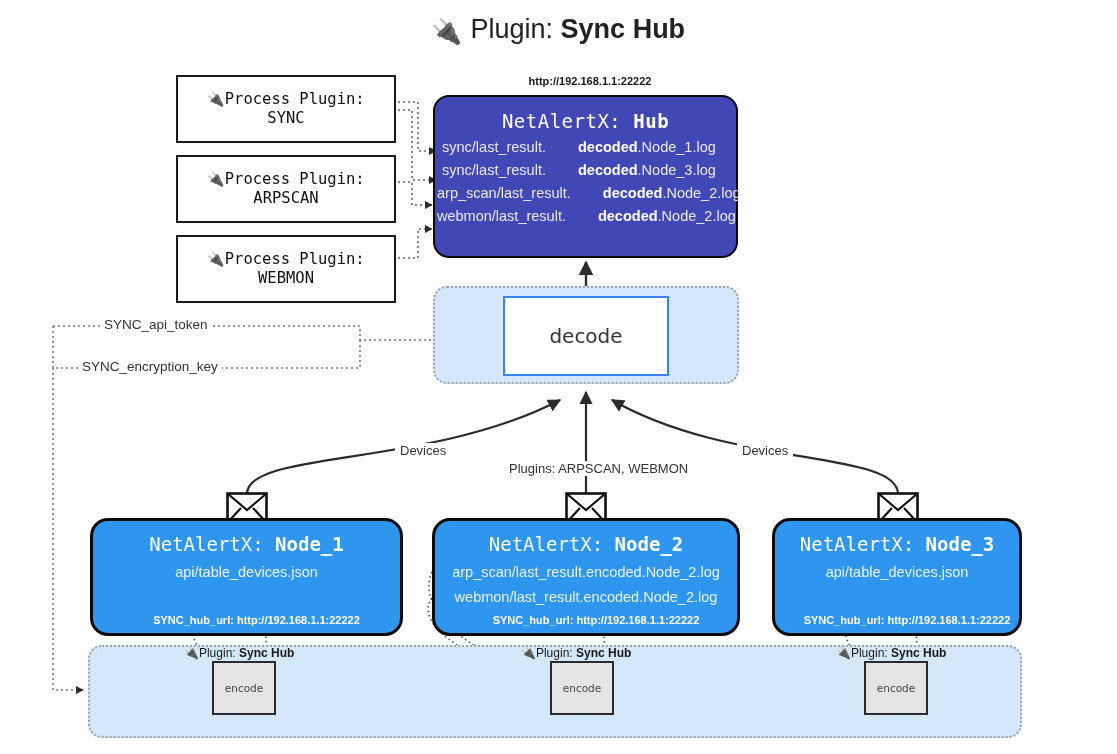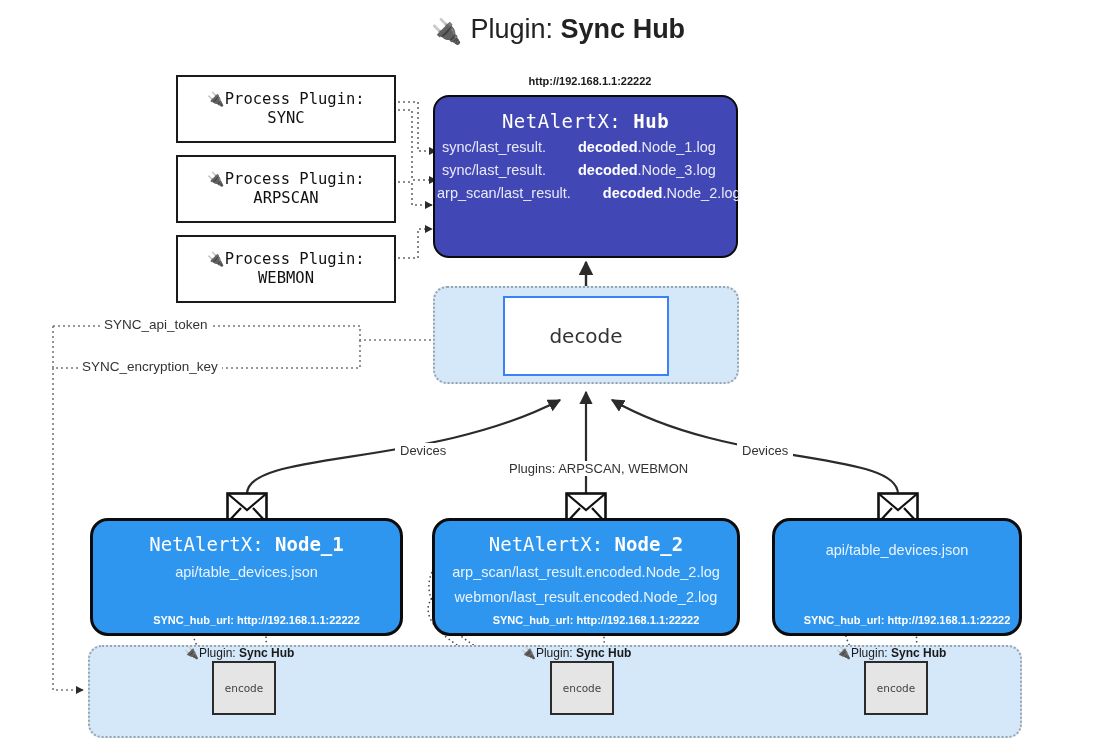--- a/index.html
+++ b/index.html
@@ -269,20 +269,23 @@
     </div>
     <div class="hub-line">
       <span>sync/last_result.</span><b>decoded</b><span>.Node_1.log</span>
     </div>
     <div class="hub-line">
       <span>sync/last_result.</span><b>decoded</b><span>.Node_3.log</span>
     </div>
     <div class="hub-line wide">
       <span>arp_scan/last_result.</span><b>decoded</b><span>.Node_2.log</span>
     </div>
+    <div class="hub-line wide">
+      <span>webmon/last_result.</span><b>decoded</b><span>.Node_2.log</span>
+    </div>
   </div>
 
   <div class="node" id="decode-box"></div>
   <div class="node" id="decode">decode</div>
 
   <div class="keylabel" style="left:100px; top:317px;">SYNC_api_token</div>
   <div class="keylabel" style="left:78px; top:359px;">SYNC_encryption_key</div>
 
   <div class="edgelabel" style="left:395px; top:443px;">Devices</div>
   <div class="edgelabel" style="left:504px; top:461px;">Plugins: ARPSCAN, WEBMON</div>
@@ -325,20 +328,23 @@
       <span>NetAlertX:</span> <b>Node_2</b>
     </div>
     <div class="nn-line">arp_scan/last_result.encoded.Node_2.log</div>
     <div class="nn-line">webmon/last_result.encoded.Node_2.log</div>
     <div class="nn-url">
       <span>SYNC_hub_url:</span> <span>http://192.168.1.1:22222</span>
     </div>
   </div>
 
   <div class="node netnode" style="left:772px; top:518px; width:250px;">
+    <div class="nn-title">
+      <span>NetAlertX:</span> <b>Node_3</b>
+    </div>
     <div class="nn-line">api/table_devices.json</div>
     <div class="nn-url">
       <span>SYNC_hub_url:</span> <span>http://192.168.1.1:22222</span>
     </div>
   </div>
 
   <div class="node" id="bottom-box"></div>
 
   <div class="enc-label" style="left:184px; top:646px;">
     <span class="plug">🔌</span><span>Plugin:</span>

